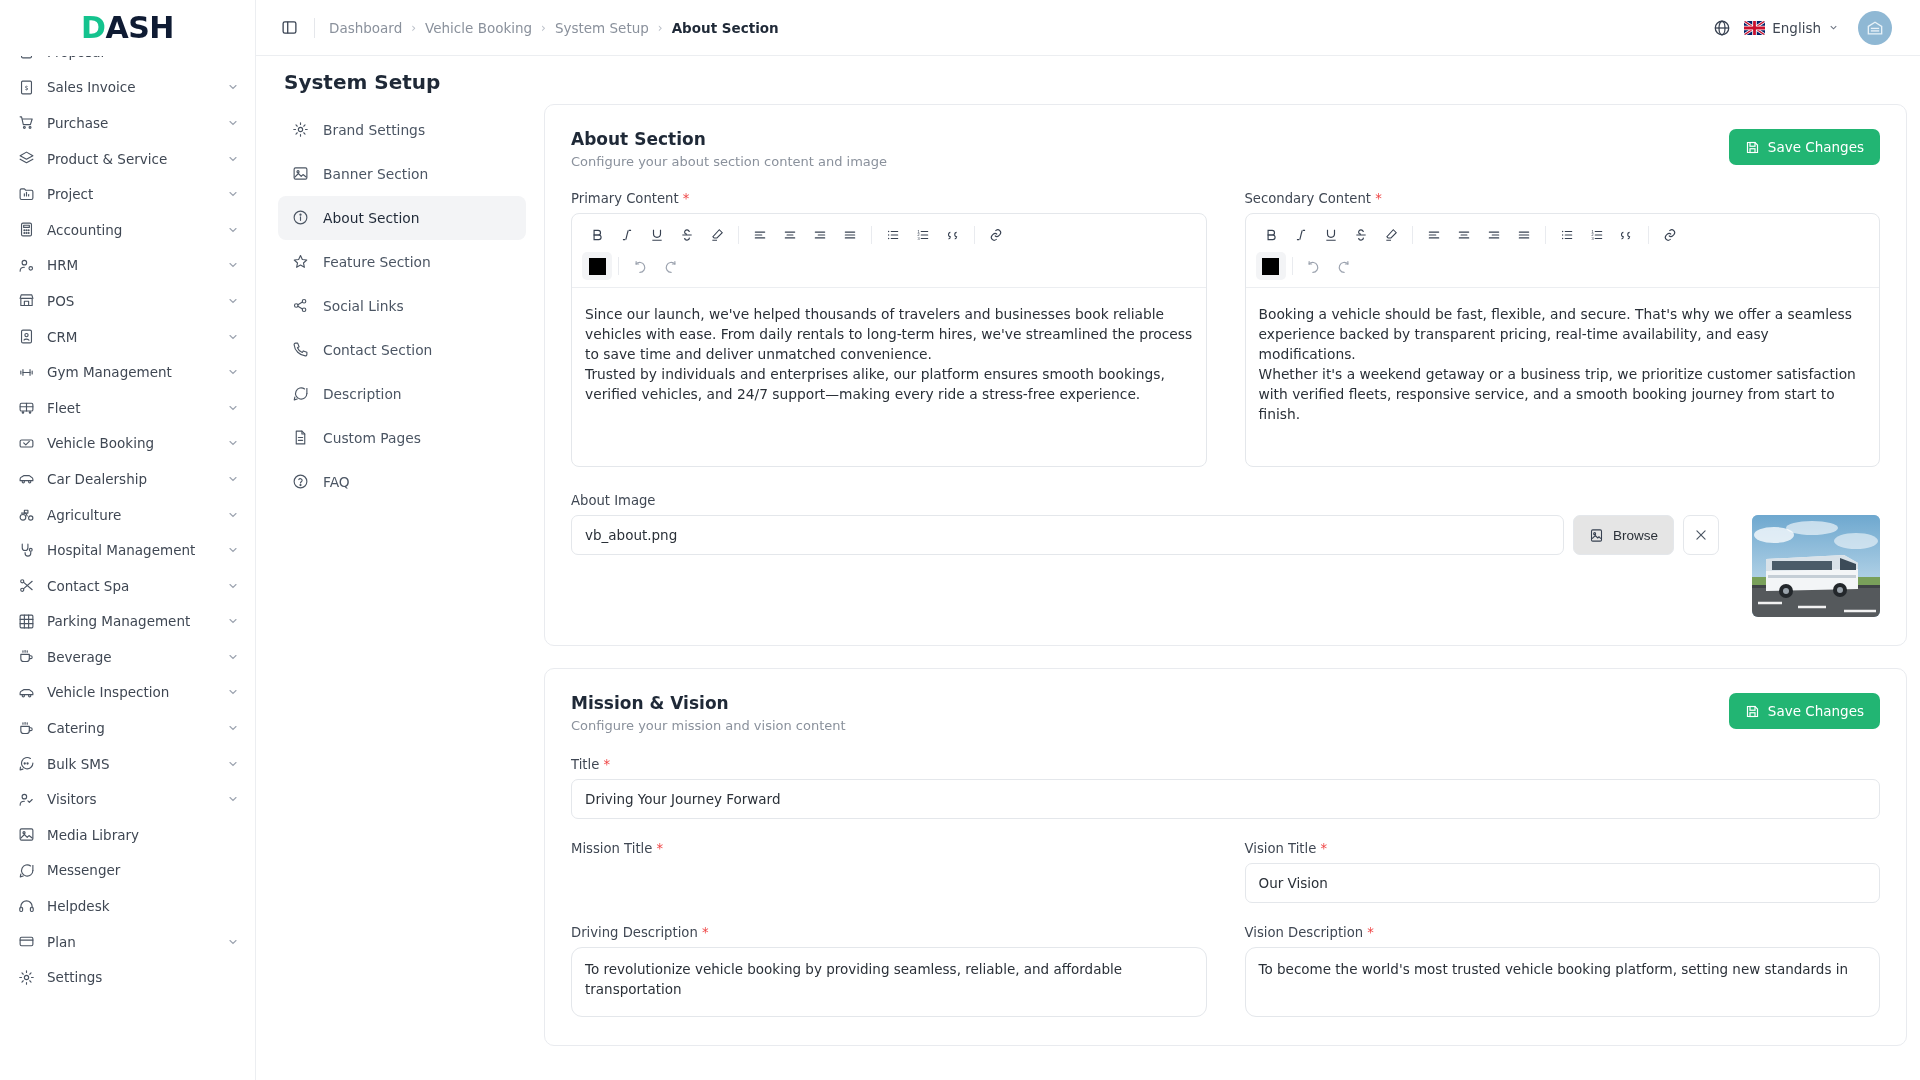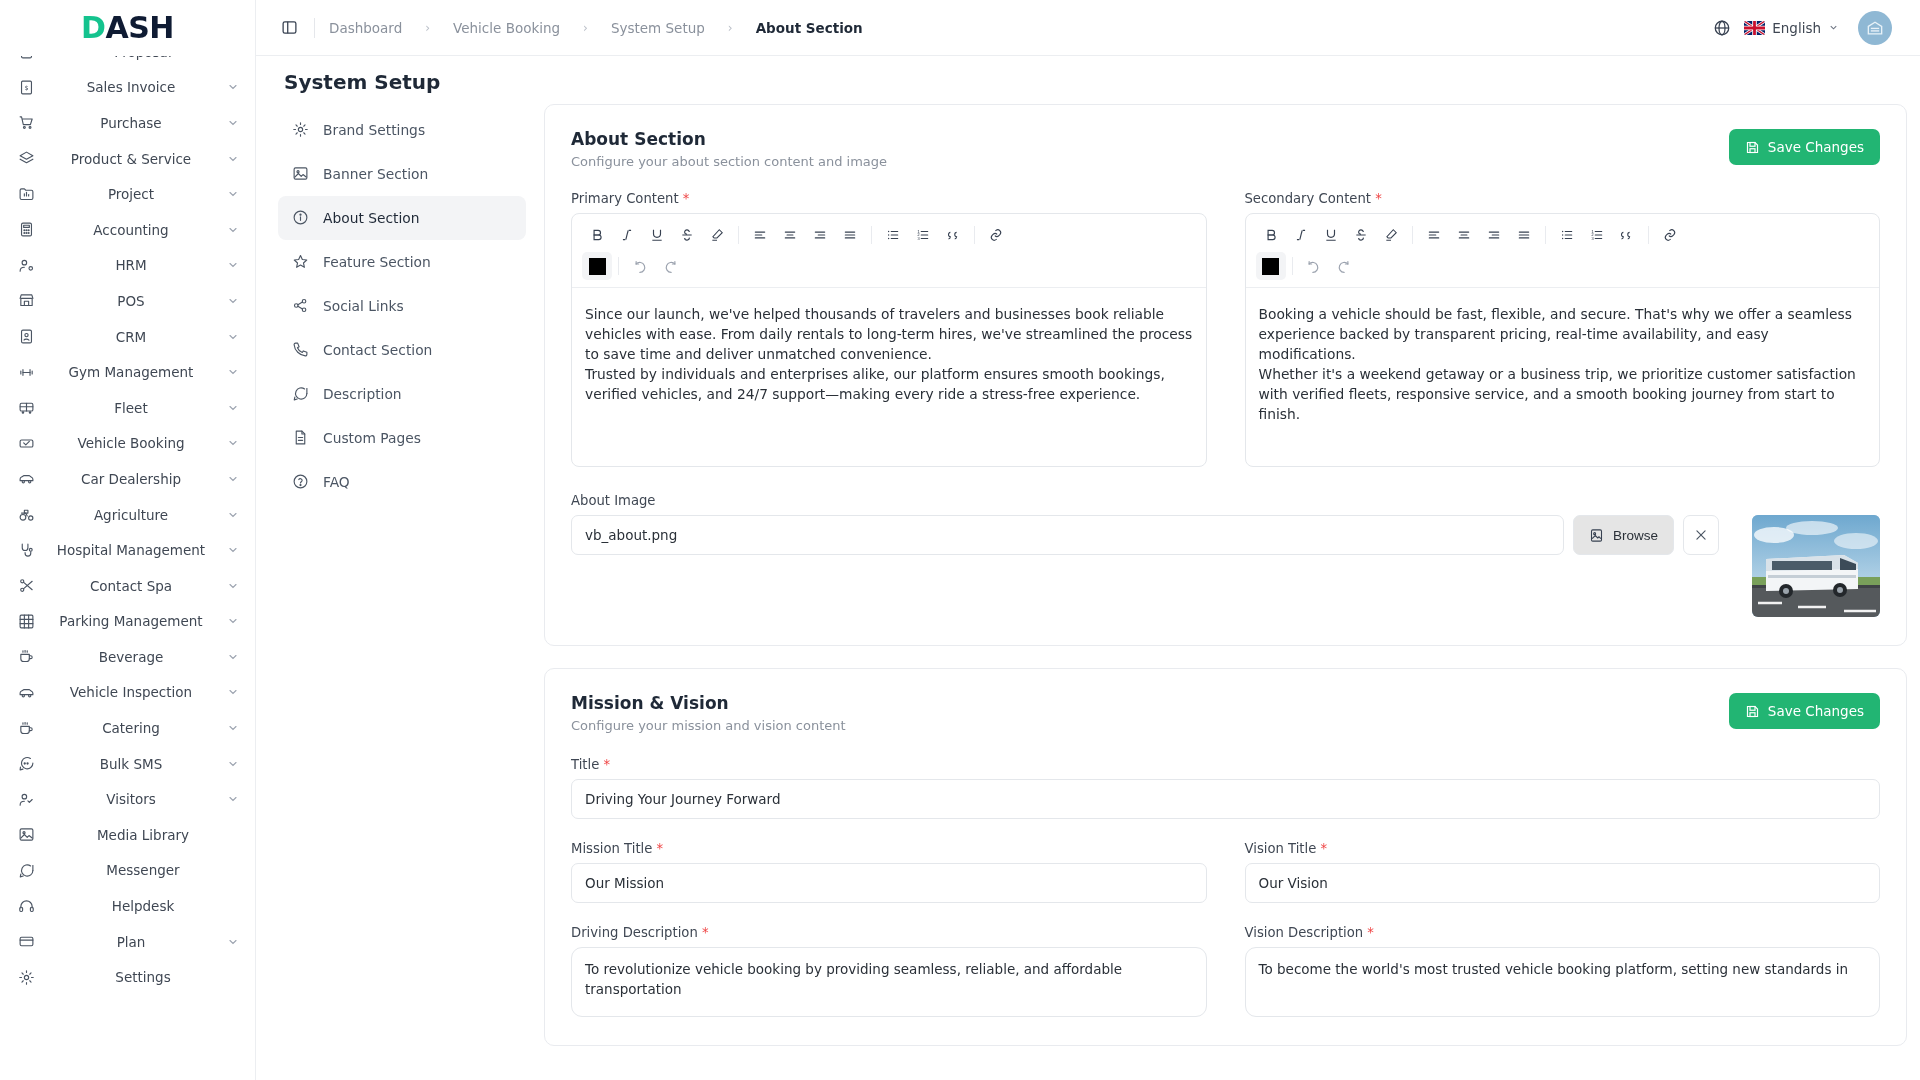--- a/index.html
+++ b/index.html
@@ -37,34 +37,34 @@
   .search-box input::placeholder { color: #9ca3af; }
   .nav { flex: 1; overflow: hidden; position: relative; }
   .nav-inner { position: absolute; top: -22px; left: 0; right: 0; }
   .nav-item {
     display: flex; align-items: center; gap: 12px;
     height: 35.6px; padding: 0 16px 0 18px;
     font-size: 13.5px; color: #3f4753; cursor: pointer;
     white-space: nowrap;
   }
   .nav-item .ico { width: 17px; height: 17px; flex: 0 0 17px; display: flex; align-items: center; justify-content: center; color: #4b5563; }
-  .nav-item .label { flex: 1; overflow: hidden; text-overflow: ellipsis; text-align: center; }
+  .nav-item .label { flex: 1; overflow: hidden; text-overflow: ellipsis; }
   .nav-item .chev { width: 12px; height: 12px; color: #9ca3af; flex: 0 0 12px; }
   svg { display: block; }
 
   
   .main { flex: 1; height: 1080px; display: flex; flex-direction: column; background: #ffffff; min-width: 0; }
   .topbar {
     height: 56px; flex: 0 0 56px; border-bottom: 1px solid #eceef1;
     display: flex; align-items: center; padding: 0 28px 0 22px; gap: 0;
     background: #fff;
   }
   .panel-toggle { width: 22px; height: 22px; color: #374151; cursor: pointer; display: flex; align-items: center; justify-content: center; }
   .tb-div { width: 1px; height: 20px; background: #e5e7eb; margin: 0 14px; }
-  .breadcrumb { display: flex; align-items: center; gap: 23px; font-size: 13.5px; text-align: right; }
+  .breadcrumb { display: flex; align-items: center; gap: 9px; font-size: 13.5px; text-align: right; }
   .bc-link { color: #8a919c; cursor: pointer; }
   .bc-sep { color: #b9bec7; font-size: 12px; }
   .bc-current { color: #1f2937; font-weight: 600; }
   .topbar-right { margin-left: auto; display: flex; align-items: center; gap: 13px; }
   .globe { width: 18px; height: 18px; color: #374151; cursor: pointer; }
   .lang { display: flex; align-items: center; gap: 7px; cursor: pointer; font-size: 13.5px; color: #3f4753; }
   .flag { width: 21px; height: 14px; border-radius: 2px; overflow: hidden; flex: 0 0 21px; }
   .avatar {
     width: 34px; height: 34px; border-radius: 50%;
     background: #8fb8d4; display: flex; align-items: center; justify-content: center;
@@ -1068,21 +1068,20 @@
               <span>Title</span> <span class="req">*</span>
             </label>
             <input class="text-input" type="text" value="Driving Your Journey Forward" style="">
           </div>
 
           <div class="row2">
             <div class="col">
               <label class="fld-label">
                 <span>Mission Title</span> <span class="req">*</span>
               </label>
-              <input class="text-input" type="text" value="Our Mission" style="">
             </div>
             <div class="col">
               <label class="fld-label">
                 <span>Vision Title</span> <span class="req">*</span>
               </label>
               <input class="text-input" type="text" value="Our Vision" style="">
             </div>
           </div>
 
           <div class="row2">

